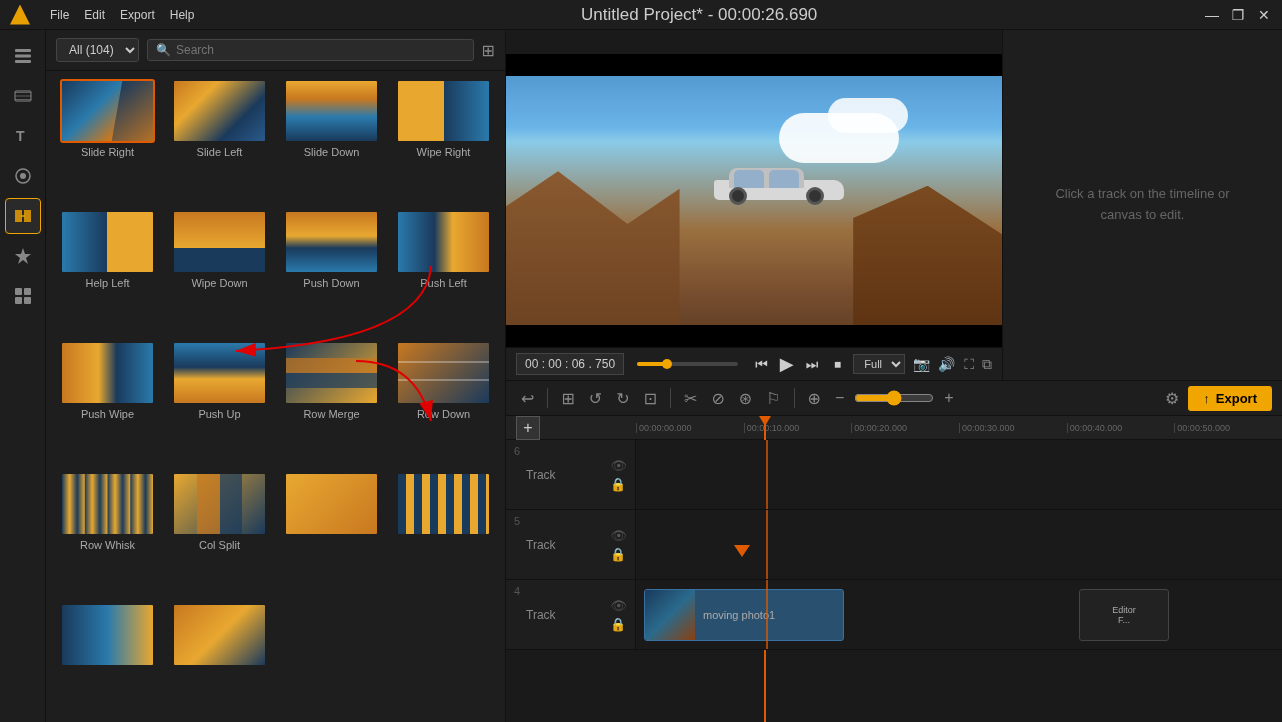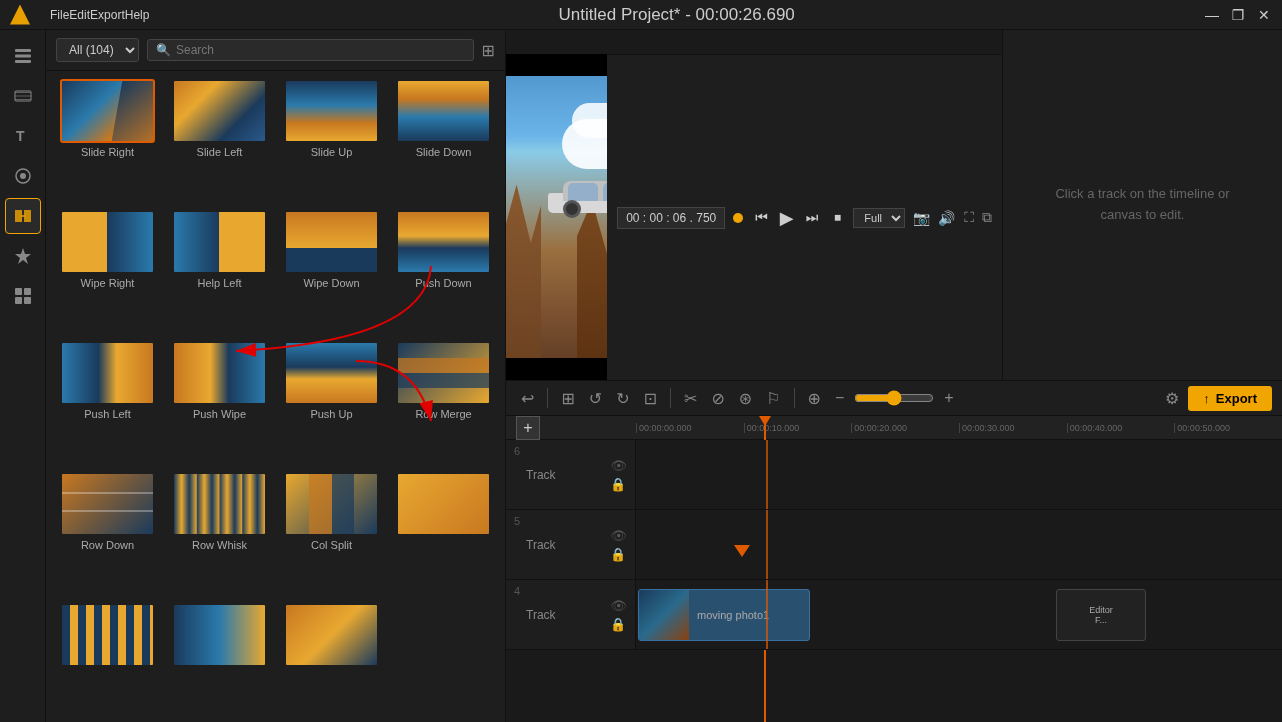--- a/index.html
+++ b/index.html
@@ -31,20 +31,21 @@
       gap: 20px;
     }
     .app-logo {
       width: 20px;
       height: 20px;
       background: #e8a000;
       clip-path: polygon(50% 0%, 100% 100%, 0% 100%);
     }
     .menu-items {
       display: flex;
+      gap: 15px;
     }
     .menu-item {
       color: #ccc;
       font-size: 12px;
       cursor: pointer;
     }
     .title-center {
       color: #ccc;
       font-size: 17px;
     }
@@ -208,21 +209,21 @@
     .preview-and-props {
       display: flex;
       height: 350px;
       flex-shrink: 0;
     }
     
     .video-preview {
       flex: 1;
       background: #fca5a5;
       display: flex;
-      flex-direction: row;
+      flex-direction: column;
       margin-top: 24px;
     }
     .video-canvas {
       flex: 1;
       background: #0a0a0a;
       position: relative;
       overflow: hidden;
     }
     .video-controls {
       background: #1e1e1e;
@@ -614,26 +615,20 @@
         <div class="transition-thumb selected">
           <div class="transition-thumb-inner slide-right-thumb" style="background:linear-gradient(135deg,#1a3a5c 0%,#2a7aac 40%,#c87820 70%,#e8a830 100%)"></div>
         </div>
         <span class="transition-label">Slide Right</span>
       </div>
       <div class="transition-item">
         <div class="transition-thumb">
           <div class="transition-thumb-inner" style="background:linear-gradient(135deg,#c87820 0%,#e8a830 30%,#1a3a5c 70%,#2a5a8c 100%)"></div>
         </div>
         <span class="transition-label">Slide Left</span>
-      </div>
-      <div class="transition-item">
-        <div class="transition-thumb">
-          <div class="transition-thumb-inner" style="background:linear-gradient(180deg,#1a3a5c 0%,#2a7aac 40%,#c87820 70%,#e8a830 100%)"></div>
-        </div>
-        <span class="transition-label">Slide Up</span>
       </div>
       <div class="transition-item">
         <div class="transition-thumb">
           <div class="transition-thumb-inner" style="background:linear-gradient(0deg,#1a3a5c 0%,#2a7aac 40%,#c87820 70%,#e8a830 100%)"></div>
         </div>
         <span class="transition-label">Slide Down</span>
       </div>
 
       <div class="transition-item">
         <div class="transition-thumb">
@@ -887,26 +882,26 @@
             <span class="track-num">4</span>
             <span class="track-label" style="margin-left:12px;">Track</span>
             <div class="track-controls" style="margin-left:auto;">
               <span class="track-ctrl-icon">👁</span>
               <span class="track-ctrl-icon">🔒</span>
             </div>
           </div>
           <div class="track-content">
             <div style="position:absolute;left:130px;top:0;bottom:0;width:2px;background:#e05a00;opacity:0.7;z-index:2;pointer-events:none;"></div>
 
-            <div class="video-clip" style="left:2px;width:172px;">
+            <div class="video-clip" style="left:8px;width:200px;">
               <div class="clip-thumb"></div>
               <span class="clip-label">moving photo1</span>
             </div>
 
-            <div class="editor-clip" style="left:420px;">
+            <div class="editor-clip" style="left:443px;">
               <span class="editor-label">Editor</span>
               <span class="editor-label">F...</span>
             </div>
           </div>
         </div>
       </div>
     </div>
   </div>
 </div>
 

